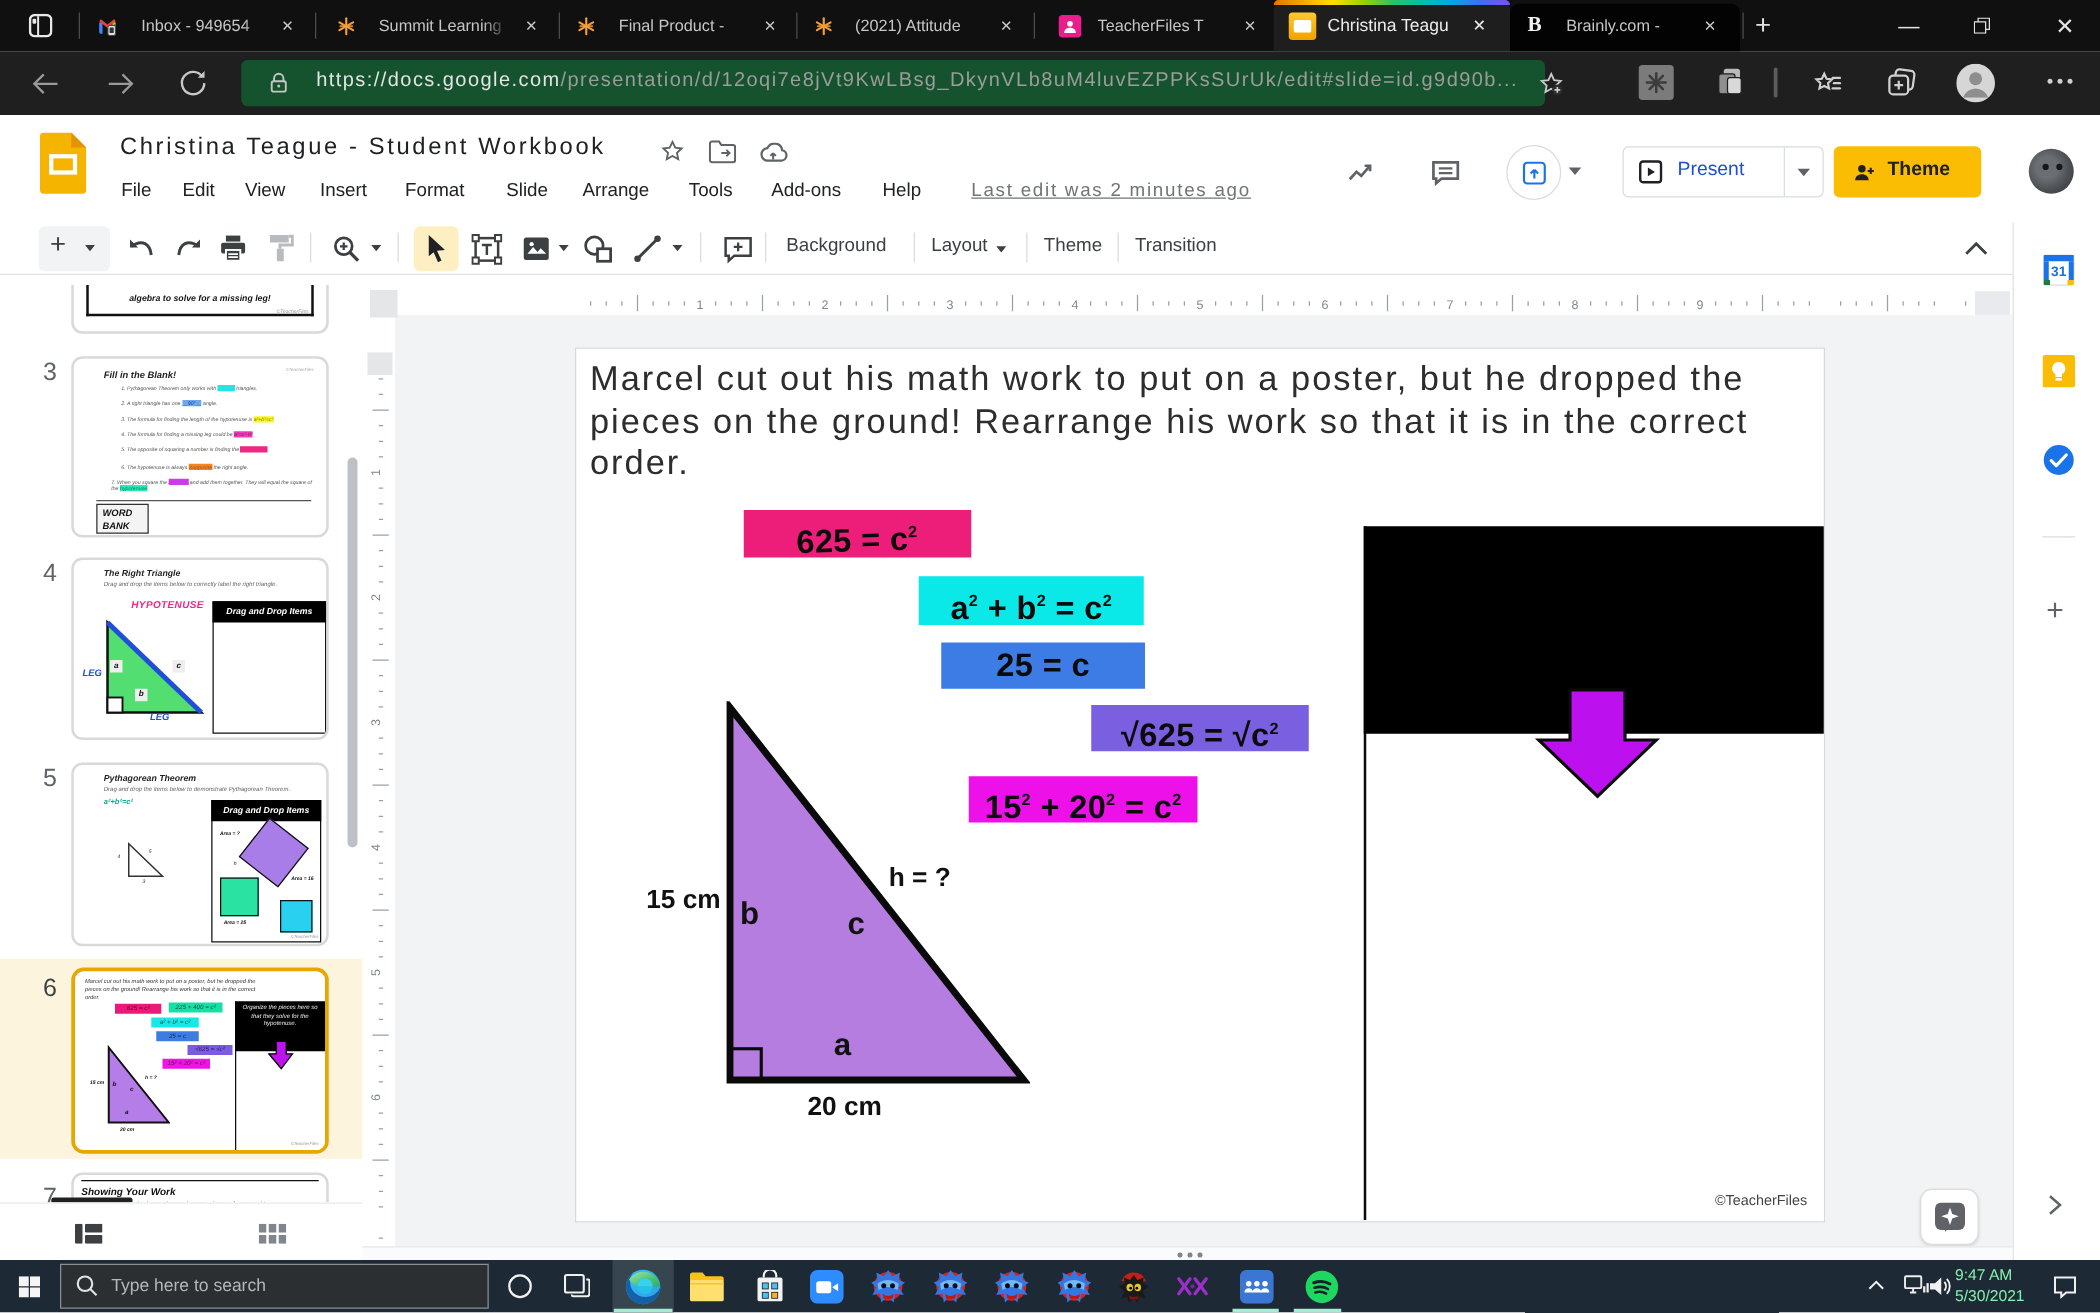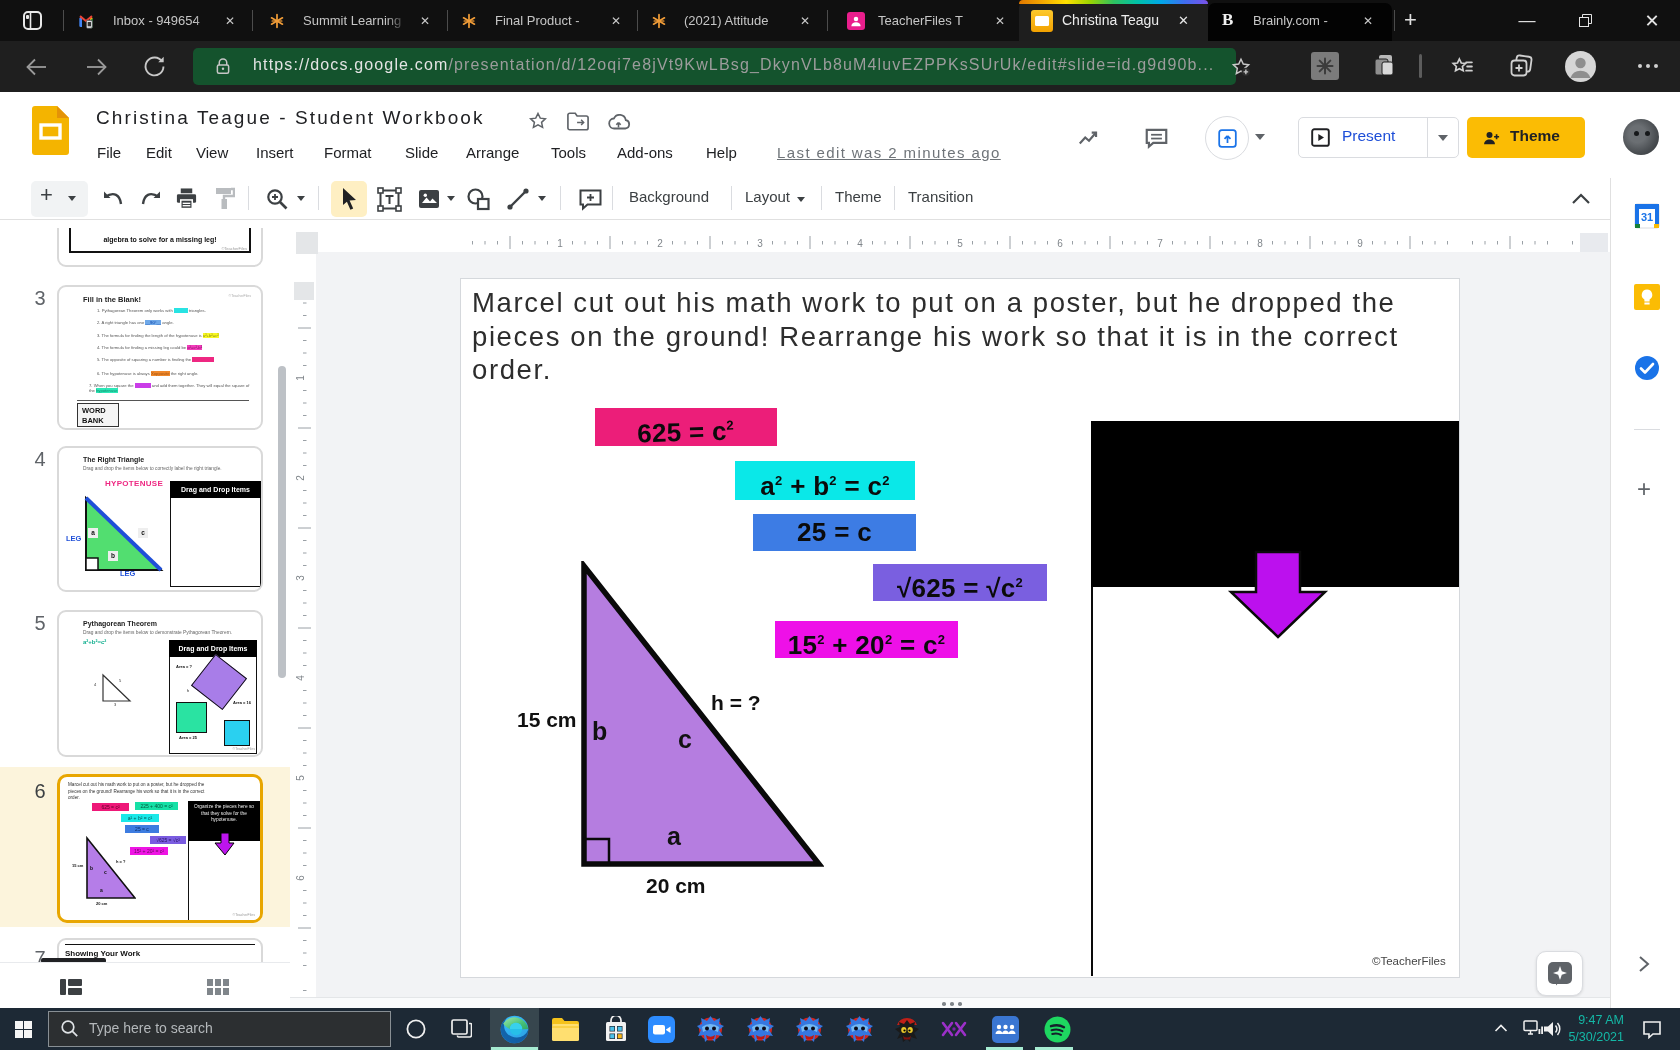--- a/index.html
+++ b/index.html
@@ -25,21 +25,21 @@
 
 #app { position:absolute; left:0; top:92px; width:1680px; height:916px; background:#fff; }
 #appheader { position:absolute; left:0; top:0; width:1680px; height:86px; background:#fff; }
 .menuitem { color:#202124; font-size:15px; }
 #toolbar { position:absolute; left:0; top:86px; width:1680px; height:42px; background:#fff; border-bottom:1px solid #e0e0e0;}
 .tbsep { position:absolute; top:8px; width:1px; height:24px; background:#dadce0; }
 .tbtxt { position:absolute; color:#3c4043; font-size:15px; top:10px; }
 
 
 #filmstrip { position:absolute; left:0; top:136px; width:290px; height:734px; background:#fff; overflow:hidden; }
-.thumbcard { position:absolute; left:57px; width:206px; background:#fff; border:2px solid #d9d9d9; border-radius:9px; overflow:hidden; }
+.thumbcard { position:absolute; left:57px; width:206px; background:#fff; border:2px solid #d9d9d9; border-radius:9px; overflow:hidden;font-style:italic; }
 .thumbnum { position:absolute; left:28px; width:24px; text-align:center; color:#5f6368; font-size:20px; }
 #bottombar { position:absolute; left:0; top:870px; width:290px; height:46px; background:#fff; border-top:1px solid #e8eaed; }
 
 
 #canvas { position:absolute; left:290px; top:136px; width:1320px; height:769px; background:#f2f3f5; }
 #hruler { position:absolute; left:0; top:0; width:1320px; height:24px; background:#fff; }
 #vruler { position:absolute; left:0; top:24px; width:26px; height:837px; background:#fff; }
 #slide { position:absolute; left:170px; top:50px; width:1000px; height:700px; background:#fff; border:1px solid #d5d8dc; }
 #notesbar { position:absolute; left:290px; top:997px; width:1320px; height:11px; background:#fafbfc; border-top:1px solid #e4e6e8; }
 
@@ -904,18 +904,18 @@
         <path d="M5 14 h5 M7.5 10.5 V14" stroke="#f0f0f0" stroke-width="1.5"></path>
         <g fill="#f0f0f0">
           <rect x="15.5" y="9" width="1.8" height="5"></rect>
           <rect x="18.2" y="6.5" width="1.8" height="7.5"></rect>
         </g>
       </svg>
     <svg class="abs" style="left:1543px;top:12px" width="19" height="18" viewBox="0 0 19 18">
         <path d="M1 6.5 h4 L10 2 v14 L5 11.5 h-4 z" fill="#f0f0f0"></path>
         <path d="M12.5 5.5 a5.5 5.5 0 0 1 0 7 M14.5 3 a9 9 0 0 1 0 12" fill="none" stroke="#f0f0f0" stroke-width="1.5"></path>
       </svg>
-    <div class="abs" style="left:1564px;top:4px;width:60px;text-align:right;color:#14b8a6;font-size:12.5px;line-height:17px">9:47 AM<br>5/30/2021</div>
+    <div class="abs" style="left:1564px;top:4px;width:60px;text-align:left;color:#86efac;font-size:12.5px;line-height:17px">9:47 AM<br>5/30/2021</div>
     <svg class="abs" style="left:1642px;top:12px" width="20" height="19" viewBox="0 0 20 19">
         <path d="M2 2 h16 v12 h-7 l-4 3.5 v-3.5 h-5 z" fill="none" stroke="#f0f0f0" stroke-width="1.6"></path>
       </svg>
   </div>
 </div>
 
 </body></html>

